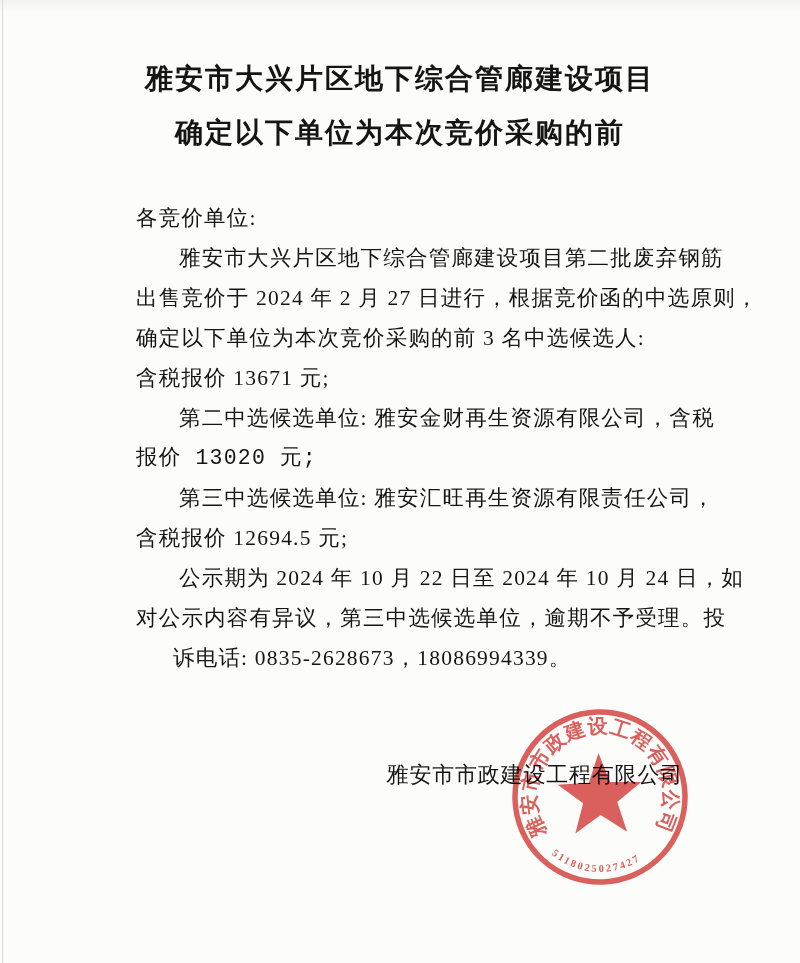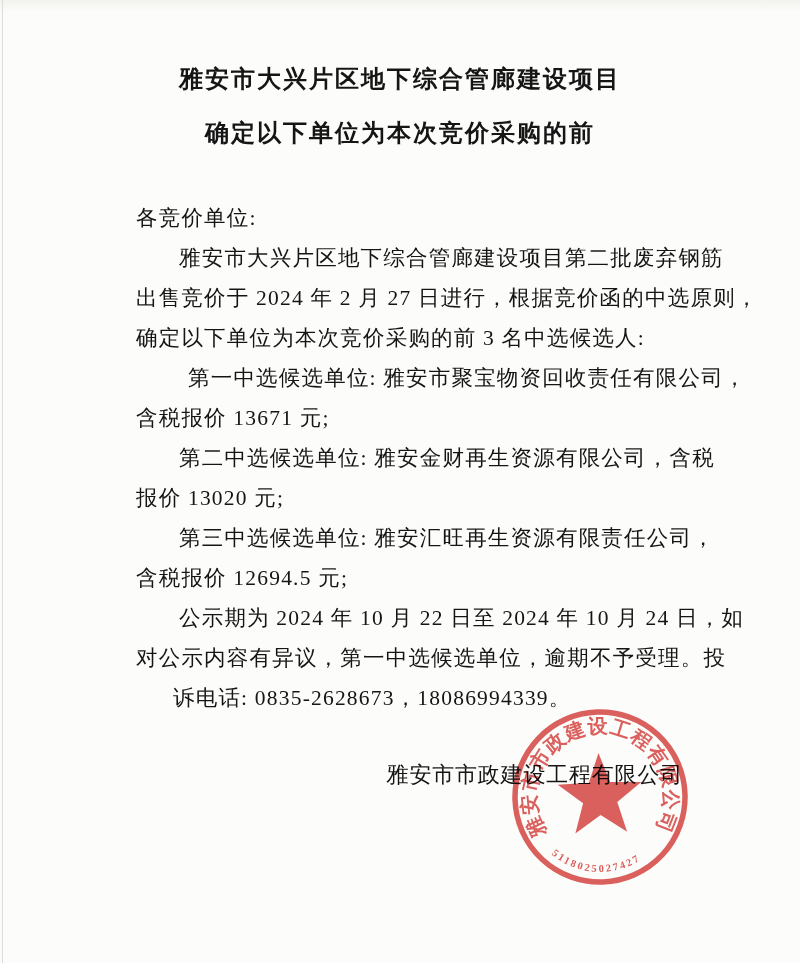--- a/index.html
+++ b/index.html
@@ -17,21 +17,21 @@
     background:linear-gradient(#f2f2ef, #fcfcfa 12px);
   }
   .edge-left {
     position:absolute; left:2px; top:0; width:1px; height:100%;
     background:#dcdcda;
   }
   .title-block {
     position:absolute; top:52px; left:0; width:100%;
     text-align:center;
     font-weight:bold;
-    font-size:24px;
+    font-size:28px;
     letter-spacing:2px;
   }
   .title-line { line-height:54px; white-space:nowrap; }
   .body-text {
     position:absolute; top:198px; left:136px; width:600px;
     font-size:21.5px;
     letter-spacing:1.2px;
   }
   .body-line {
     line-height:40px; height:40px;
@@ -67,28 +67,27 @@
   <div class="title-block">
     <div class="title-line">雅安市大兴片区地下综合管廊建设项目</div>
     <div class="title-line">确定以下单位为本次竞价采购的前</div>
   </div>
 
   <div class="body-text">
       <div class="body-line" style="padding-left: 0px;">各竞价单位:</div>
       <div class="body-line" style="padding-left: 43px;">雅安市大兴片区地下综合管廊建设项目第二批废弃钢筋</div>
       <div class="body-line" style="padding-left: 0px;">出售竞价于 2024 年 2 月 27 日进行，根据竞价函的中选原则，</div>
       <div class="body-line" style="padding-left: 0px;">确定以下单位为本次竞价采购的前 3 名中选候选人:</div>
-      <div class="body-line" style="padding-left: 52px;">第一中选候选单位: 雅安市聚宝物资回收责任有限公司，</div>
       <div class="body-line" style="padding-left: 0px;">含税报价 13671 元;</div>
       <div class="body-line" style="padding-left: 43px;">第二中选候选单位: 雅安金财再生资源有限公司，含税</div>
-      <div class="body-line" style="padding-left: 0px;">报价 13020 元;</div>
+      <div class="body-line" style="padding-left: 0px; font-family: Liberation Mono, monospace;">报价 13020 元;</div>
       <div class="body-line" style="padding-left: 43px;">第三中选候选单位: 雅安汇旺再生资源有限责任公司，</div>
       <div class="body-line" style="padding-left: 0px;">含税报价 12694.5 元;</div>
       <div class="body-line" style="padding-left: 43px;">公示期为 2024 年 10 月 22 日至 2024 年 10 月 24 日，如</div>
-      <div class="body-line" style="padding-left: 0px;">对公示内容有异议，第一中选候选单位，逾期不予受理。投</div>
+      <div class="body-line" style="padding-left: 0px;">对公示内容有异议，第三中选候选单位，逾期不予受理。投</div>
       <div class="body-line" style="padding-left: 0px; margin-left: 37px;">诉电话: 0835-2628673，18086994339。</div>
     </div>
 
   <div class="signature">
     <div class="sig-company">雅安市市政建设工程有限公司</div>
   </div>
 
   <svg class="seal" viewBox="0 0 200 200" xmlns="http://www.w3.org/2000/svg">
     <defs>
       <path id="ring-text-path" d="M 45.7 133.9 A 64 64 0 1 1 154.3 133.9" fill="none"></path>

